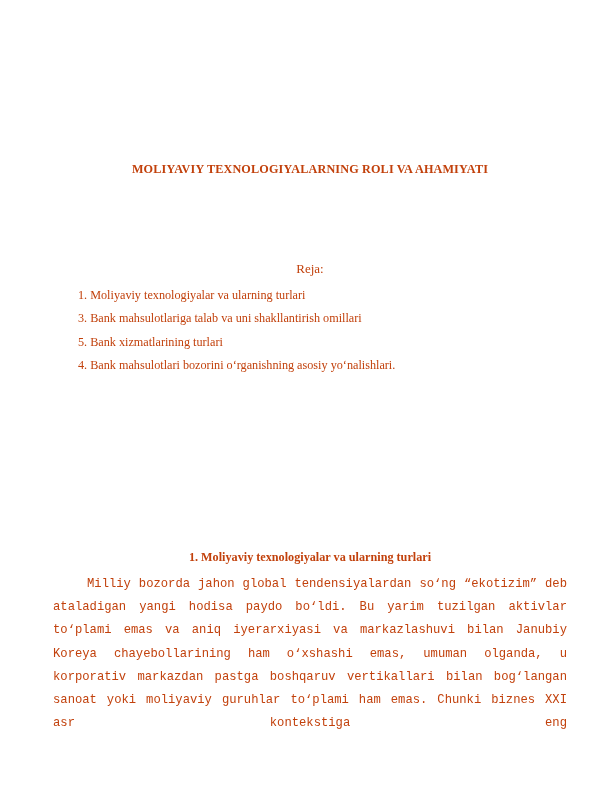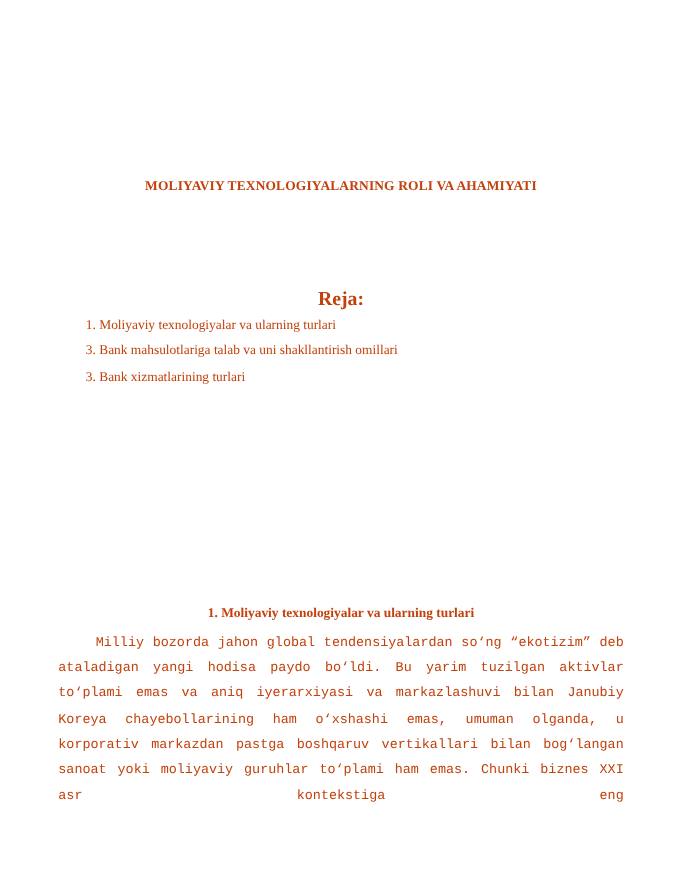--- a/index.html
+++ b/index.html
@@ -38,22 +38,22 @@
     letter-spacing: 0.15px;
     margin: 0;
     position: absolute;
     top: 163px;
     left: 0;
     width: 514px;
   }
 
   .reja-heading {
     text-align: center;
-    font-weight: bold;
-    font-size: 18px;
+    font-weight: normal;
+    font-size: 13px;
     line-height: 1.0;
     margin: 0;
     position: absolute;
     top: 262px;
     left: 0;
     width: 514px;
   }
 
   .reja-list {
     position: absolute;
@@ -133,21 +133,22 @@
 <div class="page">
   <div class="doc-body">
 
     <h1 class="title">MOLIYAVIY TEXNOLOGIYALARNING ROLI VA AHAMIYATI</h1>
 
     <div class="reja-heading">Reja:</div>
 
     <ul class="reja-list">
       <li>1. Moliyaviy texnologiyalar va ularning turlari</li>
       <li>3. Bank mahsulotlariga talab va uni shakllantirish omillari</li>
-      <li>3. Bank xizmatlarining turlari</li>
+      <li>5. Bank xizmatlarining turlari</li>
+      <li>4. Bank mahsulotlari bozorini o‘rganishning asosiy yo‘nalishlari.</li>
     </ul>
 
 
     <h2 class="section-heading">1. Moliyaviy texnologiyalar va ularning turlari</h2>
 
     <p class="body-paragraph">Milliy bozorda jahon global tendensiyalardan so‘ng “ekotizim” deb ataladigan yangi hodisa paydo bo‘ldi. Bu yarim tuzilgan aktivlar to‘plami emas va aniq iyerarxiyasi va markazlashuvi bilan Janubiy Koreya chayebollarining ham o‘xshashi emas, umuman olganda, u korporativ markazdan pastga boshqaruv vertikallari bilan bog‘langan sanoat yoki moliyaviy guruhlar to‘plami ham emas. Chunki biznes XXI asr kontekstiga eng</p>
 
   </div>
 </div>
 

